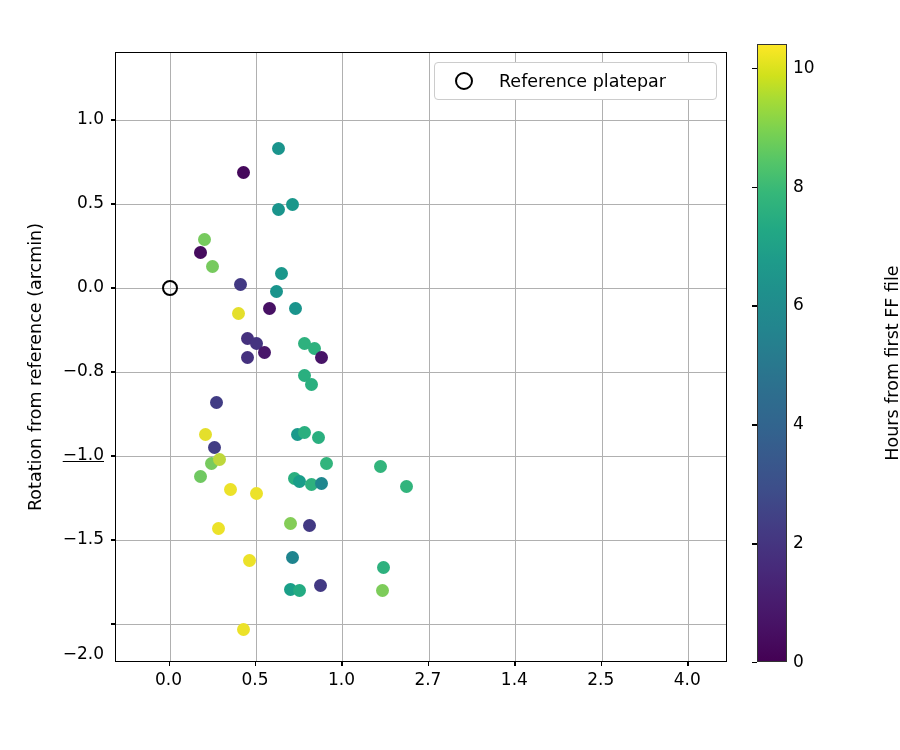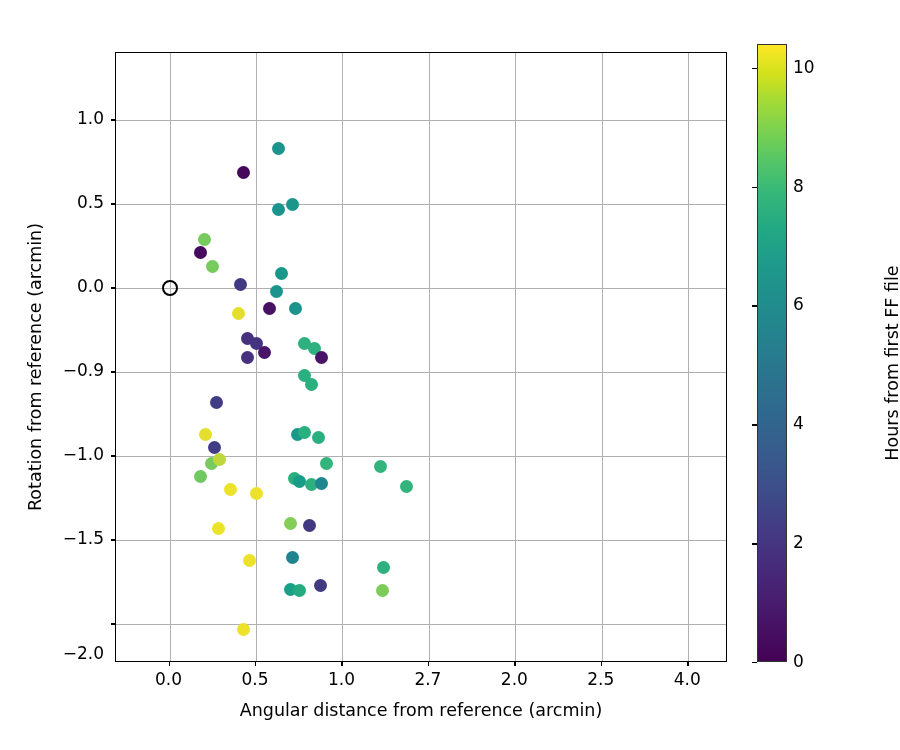--- a/index.html
+++ b/index.html
@@ -286,44 +286,47 @@
   <div id="ticklayer">
       <div class="xtick" style="left: 168.593px;"></div>
       <div class="xticklabel" style="left: 168.593px;">0.0</div>
       <div class="xtick" style="left: 255.034px;"></div>
       <div class="xticklabel" style="left: 255.034px;">0.5</div>
       <div class="xtick" style="left: 341.475px;"></div>
       <div class="xticklabel" style="left: 341.475px;">1.0</div>
       <div class="xtick" style="left: 427.915px;"></div>
       <div class="xticklabel" style="left: 427.915px;">2.7</div>
       <div class="xtick" style="left: 514.356px;"></div>
-      <div class="xticklabel" style="left: 514.356px;">2.0</div>
+      <div class="xticklabel" style="left: 514.356px;">1.4</div>
       <div class="xtick" style="left: 600.797px;"></div>
       <div class="xticklabel" style="left: 600.797px;">2.5</div>
       <div class="xtick" style="left: 687.237px;"></div>
       <div class="xticklabel" style="left: 687.237px;">4.0</div>
       <div class="ytick" style="top: 119.218px;"></div>
       <div class="yticklabel" style="top: 119.218px;">1.0</div>
       <div class="ytick" style="top: 203.24px;"></div>
       <div class="yticklabel" style="top: 203.24px;">0.5</div>
       <div class="ytick" style="top: 287.262px;"></div>
       <div class="yticklabel" style="top: 287.262px;">0.0</div>
       <div class="ytick" style="top: 371.284px;"></div>
-      <div class="yticklabel" style="top: 371.284px;">−0.9</div>
+      <div class="yticklabel" style="top: 371.284px;">−0.8</div>
       <div class="ytick" style="top: 455.306px;"></div>
-      <div class="yticklabel" style="top: 455.306px;">−1.0</div>
+      <div class="yticklabel" style="top: 455.306px; text-decoration: underline;">−1.0</div>
       <div class="ytick" style="top: 539.328px;"></div>
       <div class="yticklabel" style="top: 539.328px;">−1.5</div>
       <div class="ytick" style="top: 623.35px;"></div>
       <div class="yticklabel" style="top: 654px;">−2.0</div>
     </div>
 
-  <div class="xlabel">Angular distance from reference (arcmin)</div>
   <div class="ylabel">Rotation from reference (arcmin)</div>
 
+  <div id="legend">
+    <span class="lg-marker"></span>
+    <span class="lg-text">Reference platepar</span>
+  </div>
 
   <div id="cbar"></div>
   <div id="cbarticks">
       <div class="cbtick" style="top: 662px;"></div>
       <div class="cbticklabel" style="top: 662px;">0</div>
       <div class="cbtick" style="top: 543.154px;"></div>
       <div class="cbticklabel" style="top: 543.154px;">2</div>
       <div class="cbtick" style="top: 424.308px;"></div>
       <div class="cbticklabel" style="top: 424.308px;">4</div>
       <div class="cbtick" style="top: 305.462px;"></div>

